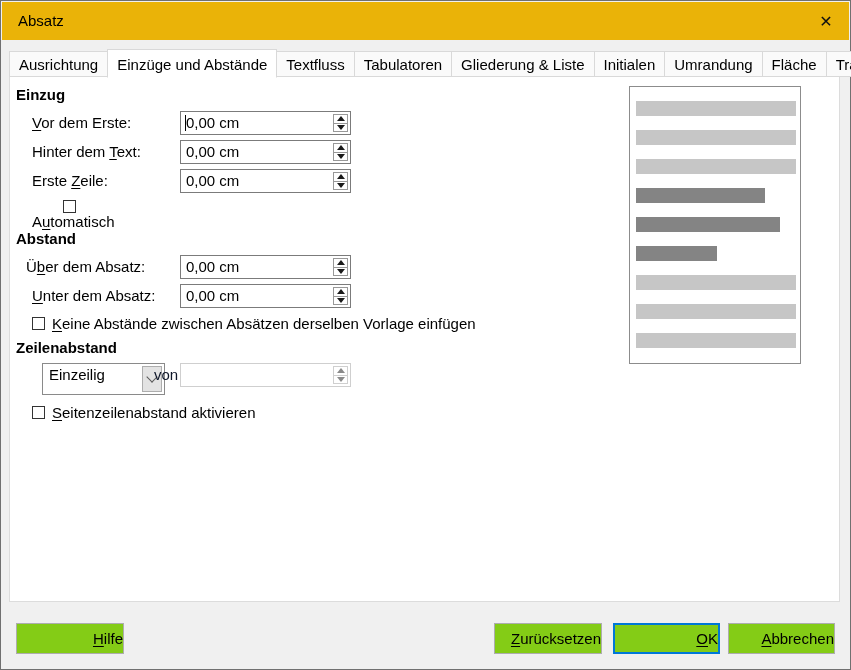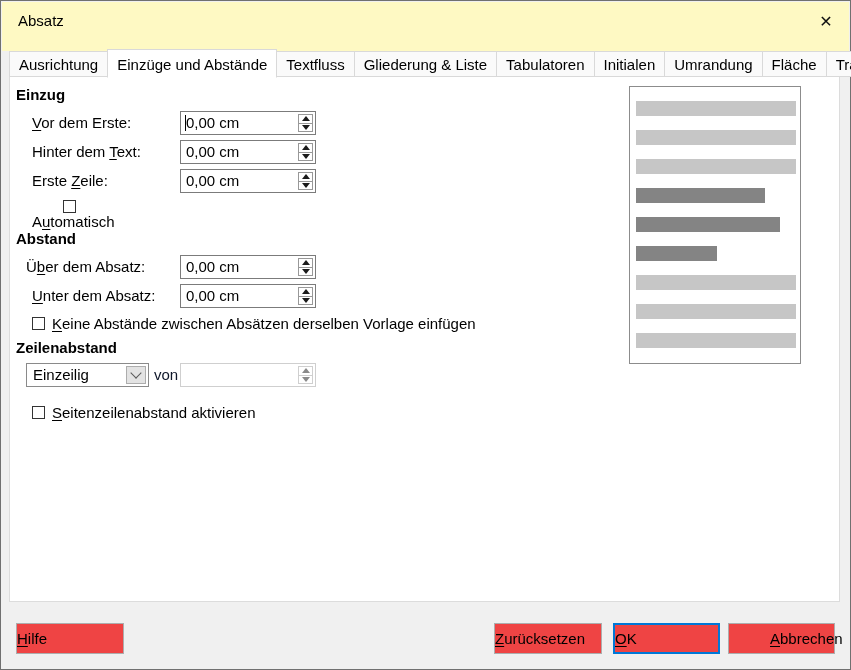--- a/index.html
+++ b/index.html
@@ -10,22 +10,22 @@
     background:#f0f0f0;
     position:relative;
     -webkit-font-smoothing:antialiased;
   }
   .dialog{
     position:absolute;left:0;top:0;width:851px;height:670px;
     box-sizing:border-box;border:1px solid #707070;background:#f0f0f0;
   }
   
   .titlebar{
-    position:absolute;left:1px;top:1px;right:1px;height:49px;
-    background:#fef9c3;
+    position:absolute;left:1px;top:1px;right:1px;height:38px;
+    background:#eab308;
   }
   .title-text{position:absolute;left:16px;top:10px;font-size:15px;color:#000;}
   .close-btn{
     position:absolute;right:0;top:0;width:46px;height:39px;
     display:flex;align-items:center;justify-content:center;cursor:default;
   }
   .close-glyph{font-size:16px;color:#111;font-weight:400;}
   
   .tabstrip{
     position:absolute;left:8px;top:47px;height:29px;
@@ -53,21 +53,21 @@
   .panel{
     position:absolute;left:8px;top:75px;width:831px;height:526px;
     box-sizing:border-box;background:#ffffff;border:1px solid #dcdcdc;
     z-index:1;
   }
   .section-header{position:absolute;font-weight:bold;font-size:15px;}
   .row-label{position:absolute;line-height:24px;font-size:15px;white-space:nowrap;}
   .mn{text-decoration:underline;text-underline-offset:2px;}
   
   .spinfield{
-    position:absolute;width:136px;height:24px;box-sizing:border-box;
+    position:absolute;width:171px;height:24px;box-sizing:border-box;
     background:#fff;border:1px solid #7b7b7b;
   }
   .spinfield .val{position:absolute;left:5px;top:0;line-height:22px;font-size:15px;}
   .caret{position:absolute;left:4px;top:3px;width:1px;height:16px;background:#000;}
   .spinner{
     position:absolute;right:2px;top:2px;bottom:2px;width:15px;
     box-sizing:border-box;border:1px solid #989898;background:#fff;
     display:flex;flex-direction:column;
   }
   .spin-half{flex:1;display:flex;align-items:center;justify-content:center;}
@@ -102,44 +102,44 @@
     position:absolute;left:619px;top:9px;width:172px;height:278px;
     box-sizing:border-box;border:1px solid #8c8c8c;background:#fff;
     padding-top:14px;overflow:hidden;
   }
   .pbar{height:15px;margin:0 0 14px 6px;}
   .pbar.light{background:#c6c6c6;}
   .pbar.dark{background:#848484;}
   
   .btn{
     position:absolute;top:622px;height:31px;box-sizing:border-box;
-    background:#ef4444;border:1px solid #adadad;
-    display:flex;align-items:center;justify-content:flex-start;
+    background:#84cc16;border:1px solid #adadad;
+    display:flex;align-items:center;justify-content:flex-end;
     font-size:15px;white-space:nowrap;cursor:default;
   }
   .btn.default{border:2px solid #0078d7;}
 </style>
 </head>
 <body>
 
 <div class="dialog">
 
   <div class="titlebar">
     <span class="title-text">Absatz</span>
     <div class="close-btn">
       <span class="close-glyph">✕</span>
     </div>
   </div>
 
   <div class="tabstrip">
     <div class="tab">Ausrichtung</div>
     <div class="tab active">Einzüge und Abstände</div>
     <div class="tab">Textfluss</div>
+    <div class="tab">Tabulatoren</div>
     <div class="tab">Gliederung &amp; Liste</div>
-    <div class="tab">Tabulatoren</div>
     <div class="tab">Initialen</div>
     <div class="tab">Umrandung</div>
     <div class="tab">Fläche</div>
     <div class="tab">Transparenz</div>
   </div>
 
   <div class="panel">
 
     <div class="section-header" style="left:6px;top:9px;">Einzug</div>
 
@@ -216,21 +216,21 @@
       </span>
     </div>
 
     <div class="cb-row" style="left:22px;top:238px;">
       <span class="cb-box"></span>
       <span><span></span><span class="mn">K</span><span>eine Abstände zwischen Absätzen derselben Vorlage einfügen</span></span>
     </div>
 
     <div class="section-header" style="left:6px;top:262px;">Zeilenabstand</div>
 
-    <div class="dropdown" style="left:16px;top:286px;width:123px;height:24px;">
+    <div class="dropdown" style="left:32px;top:286px;width:123px;height:32px;">
       <span class="dd-val">Einzeilig</span>
       <span class="dd-btn">
         <i class="chev"></i>
       </span>
     </div>
     <div class="von-label" style="left:144px;top:286px;">von</div>
     <div class="spinfield disabled" style="left:170px;top:286px;">
       <span class="val"></span>
       <span class="spinner">
         <span class="spin-half">

